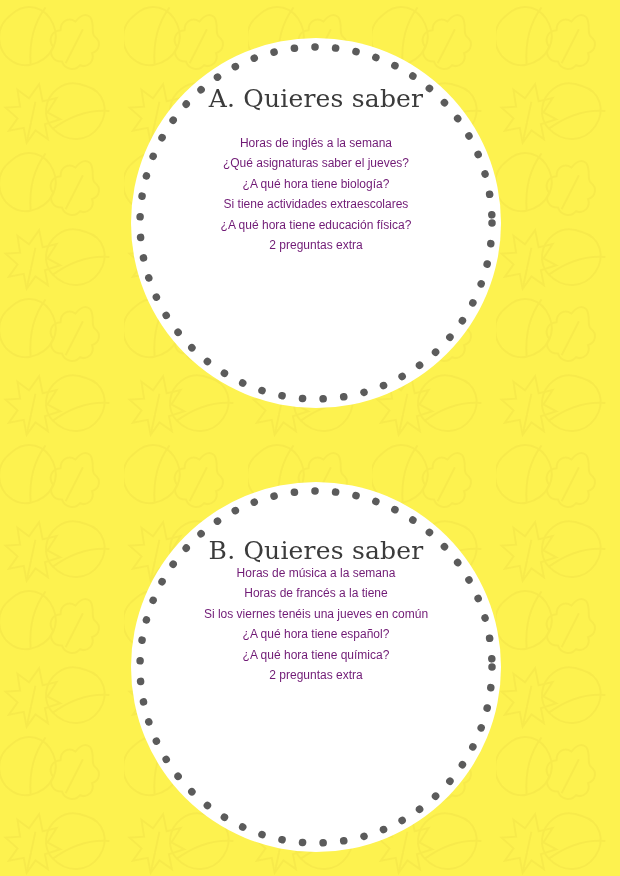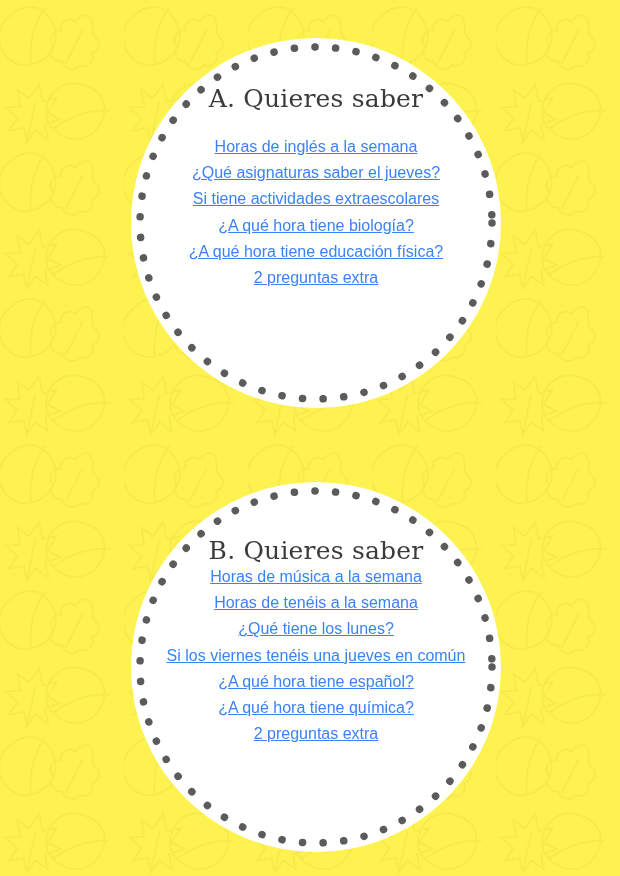--- a/index.html
+++ b/index.html
@@ -59,26 +59,25 @@
 
   .card-lines {
     display: flex;
     flex-direction: column;
     align-items: center;
     gap: 3px;
   }
 
   .card-line {
     font-family: "Liberation Sans", sans-serif;
-    font-size: 16px;
-    color: #3b82f6;
+    font-size: 12px;
+    color: #701a75;
     text-align: center;
     white-space: nowrap;
     line-height: 1.45;
-    text-decoration: underline;
   }
 
   
   #card-a {
     left: 131px;
     top: 38px;
     width: 370px;
     height: 370px;
   }
   #card-a .card-title { margin-top: 46px; }
@@ -124,36 +123,35 @@
   </svg>
 
   <div class="card" id="card-a">
     <svg class="ring" viewBox="0 0 370 370" xmlns="http://www.w3.org/2000/svg">
       <circle cx="185" cy="185" r="176" fill="none" stroke="#5b5b5b" stroke-width="7.5" stroke-linecap="round" stroke-dasharray="0.1 20.6"></circle>
     </svg>
     <div class="card-title">A. Quieres saber</div>
     <div class="card-lines">
       <div class="card-line">Horas de inglés a la semana</div>
       <div class="card-line">¿Qué asignaturas saber el jueves?</div>
+      <div class="card-line">¿A qué hora tiene biología?</div>
       <div class="card-line">Si tiene actividades extraescolares</div>
-      <div class="card-line">¿A qué hora tiene biología?</div>
       <div class="card-line">¿A qué hora tiene educación física?</div>
       <div class="card-line">2 preguntas extra</div>
     </div>
   </div>
 
   <div class="card" id="card-b">
     <svg class="ring" viewBox="0 0 370 370" xmlns="http://www.w3.org/2000/svg">
       <circle cx="185" cy="185" r="176" fill="none" stroke="#5b5b5b" stroke-width="7.5" stroke-linecap="round" stroke-dasharray="0.1 20.6"></circle>
     </svg>
     <div class="card-title">B. Quieres saber</div>
     <div class="card-lines">
       <div class="card-line">Horas de música a la semana</div>
-      <div class="card-line">Horas de tenéis a la semana</div>
-      <div class="card-line">¿Qué tiene los lunes?</div>
+      <div class="card-line">Horas de francés a la tiene</div>
       <div class="card-line">Si los viernes tenéis una jueves en común</div>
       <div class="card-line">¿A qué hora tiene español?</div>
       <div class="card-line">¿A qué hora tiene química?</div>
       <div class="card-line">2 preguntas extra</div>
     </div>
   </div>
 
 </div>
 
 </body></html>

